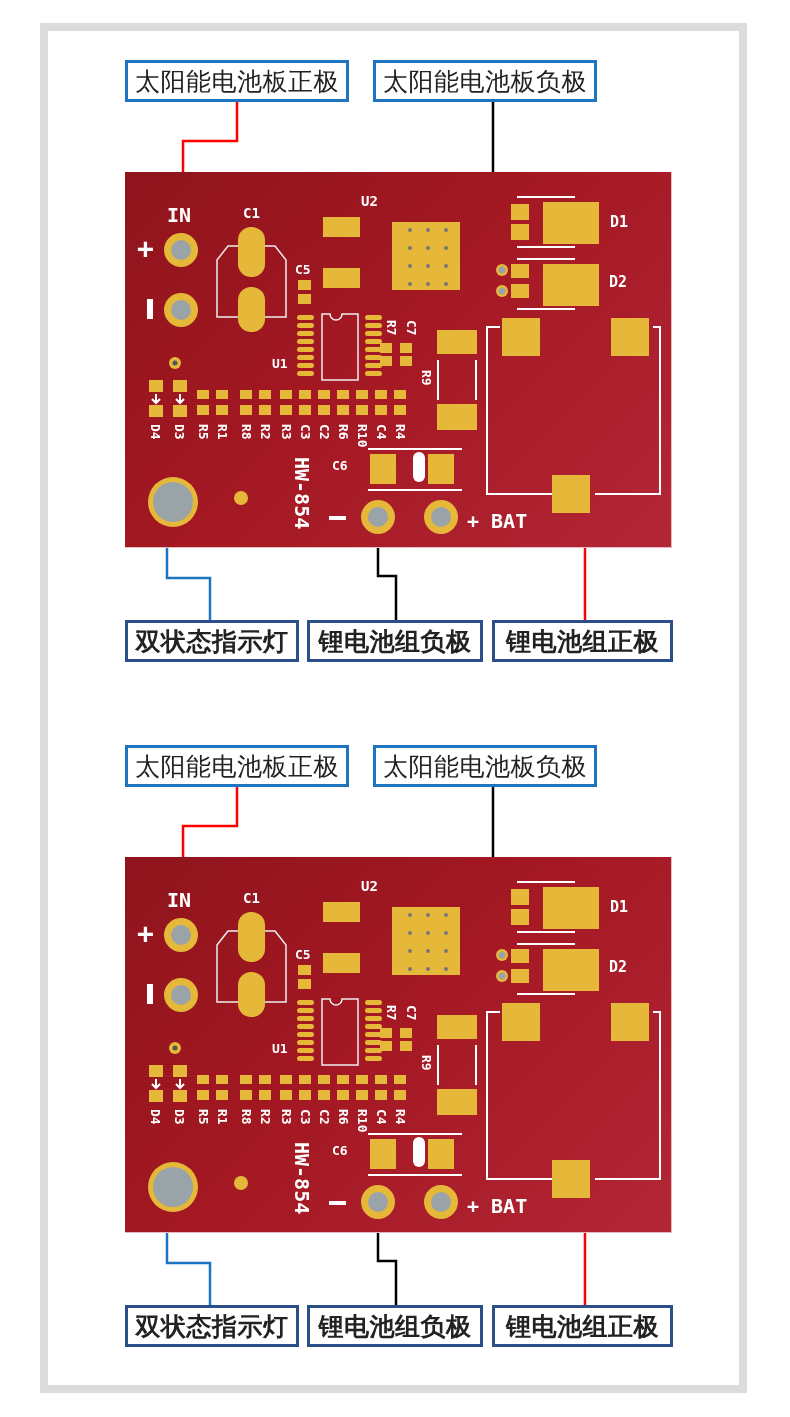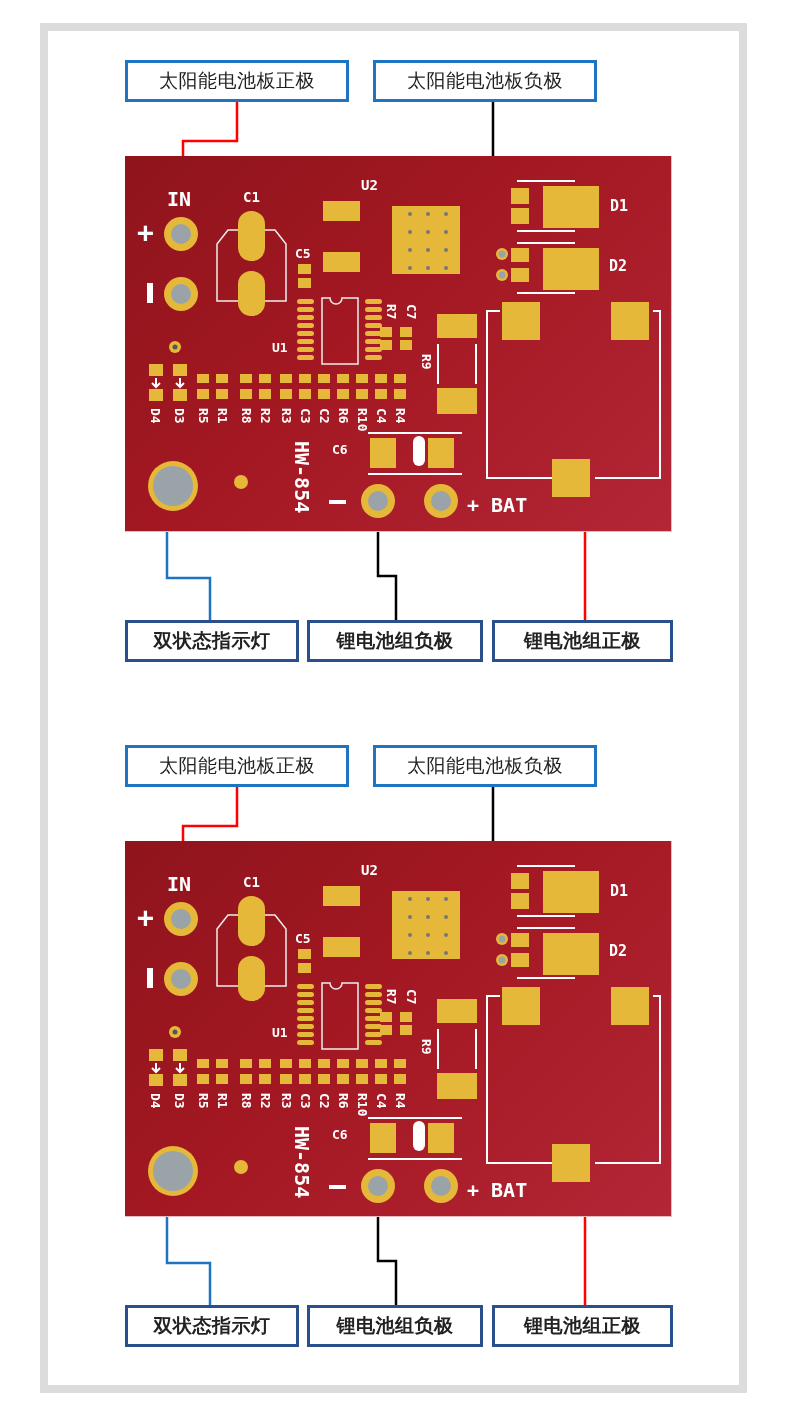--- a/index.html
+++ b/index.html
@@ -3,26 +3,26 @@
 <meta charset="utf-8">
 <style>
   html, body { margin: 0; padding: 0; background: #ffffff; }
   body { width: 790px; height: 1417px; position: relative; overflow: hidden;
          font-family: "DejaVu Sans", sans-serif; }
   .frame { position: absolute; left: 40px; top: 23px; width: 691px; height: 1354px;
            border: 8px solid #dcdcdc; background: #fff; }
   .panel { position: absolute; left: 0; width: 790px; height: 680px; }
   .label-box { position: absolute; height: 42px; box-sizing: border-box;
                background: #fff; display: flex; align-items: center; justify-content: center;
-               font-size: 19px; color: #222; letter-spacing: 0.5px;
+               font-size: 25px; color: #222; letter-spacing: 0.5px;
                font-family: "DejaVu Sans", sans-serif; white-space: nowrap; }
   .label-top { border: 3px solid #1f74c2; }
   .label-bot { border: 3px solid #2a4f8a; font-weight: bold; }
   .wire { position: absolute; }
-  .board { position: absolute; left: 125px; top: 156px; width: 546px; height: 375px;
+  .board { position: absolute; left: 125px; top: 172px; width: 546px; height: 375px;
            background: linear-gradient(135deg, #8f141c 0%, #a31822 45%, #b32636 100%);
            border-right: 1px solid #e8b9bf; border-bottom: 1px solid #e8b9bf; overflow: hidden; }
   .board svg { position: absolute; left: 0; top: 0; }
   .silk { fill: #ffffff; font-family: "DejaVu Sans Mono", monospace; font-weight: bold; }
   .pad { fill: #e6b83a; }
   .hole { fill: #9aa3a8; }
 </style>
 </head>
 <body>
 

